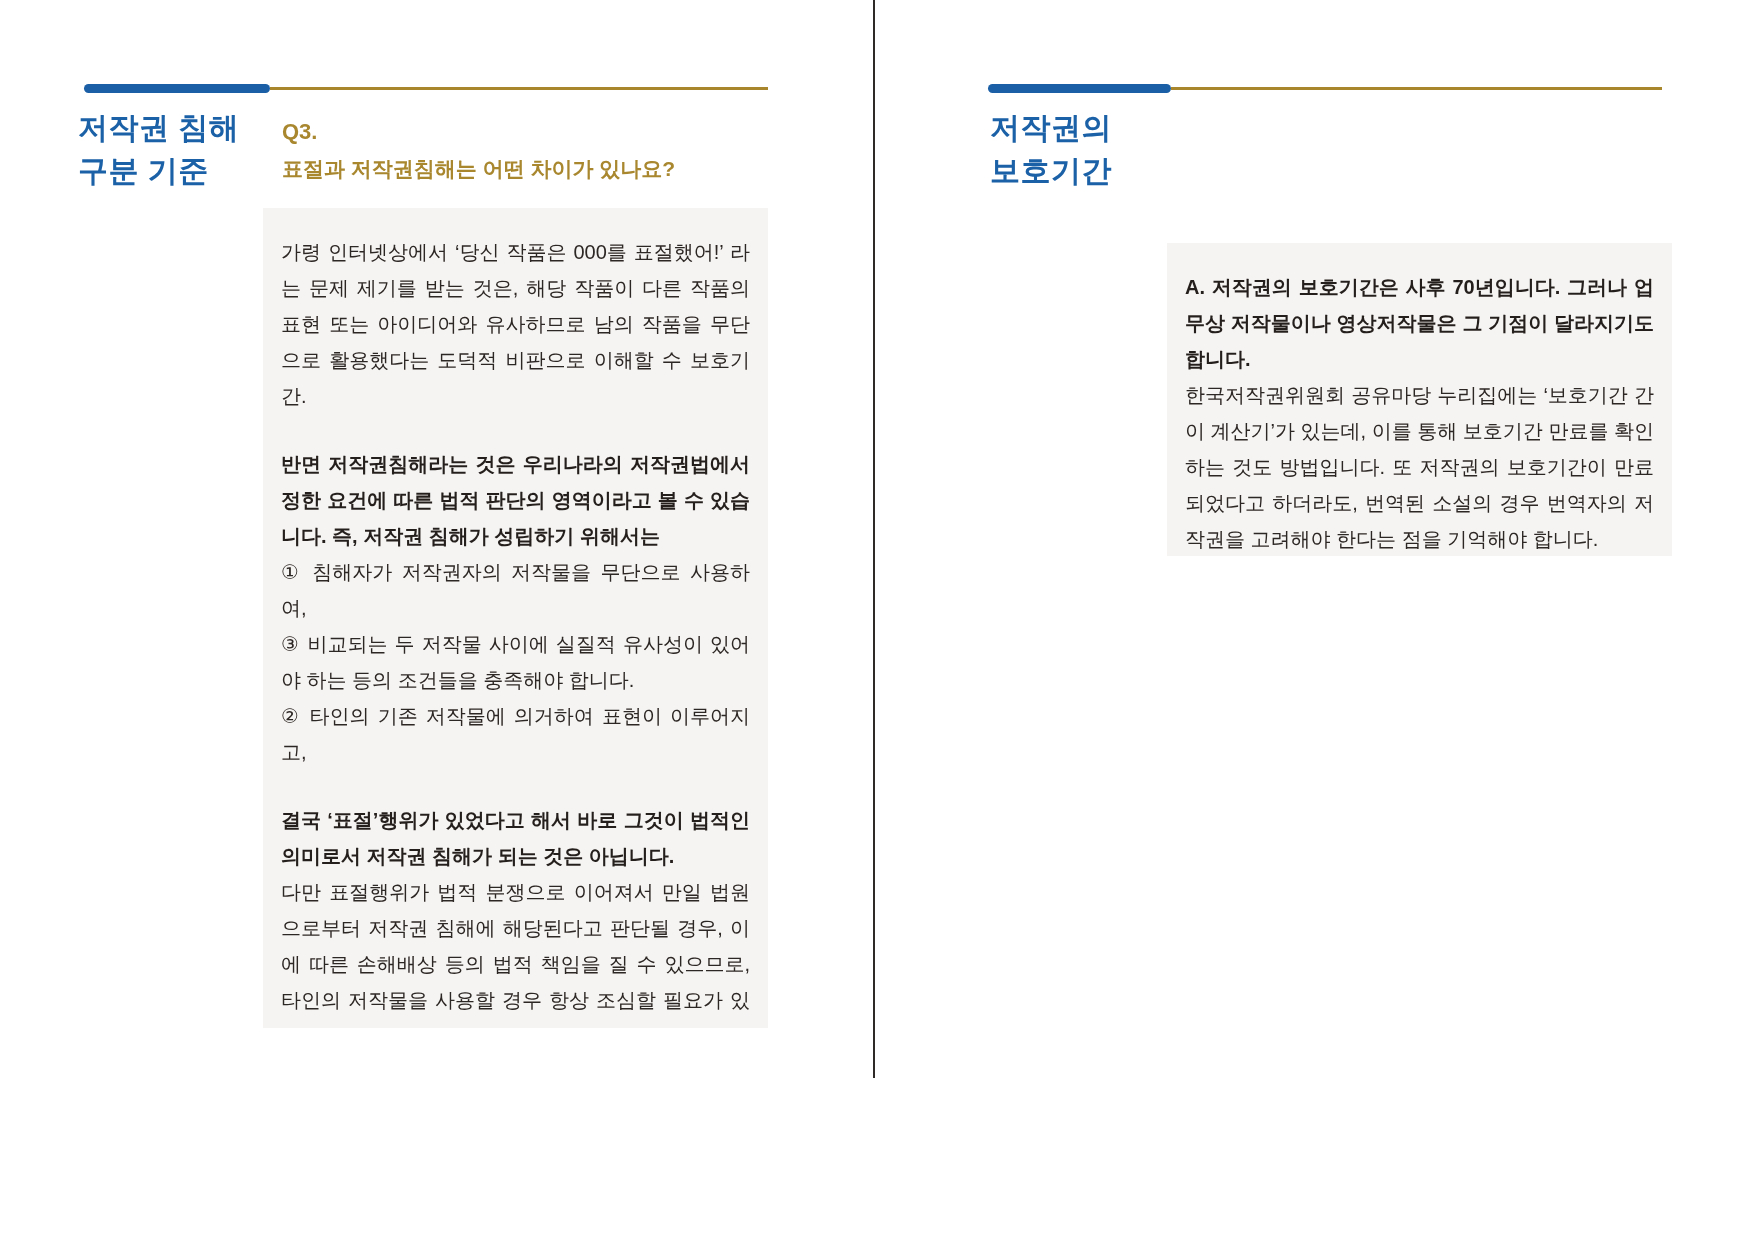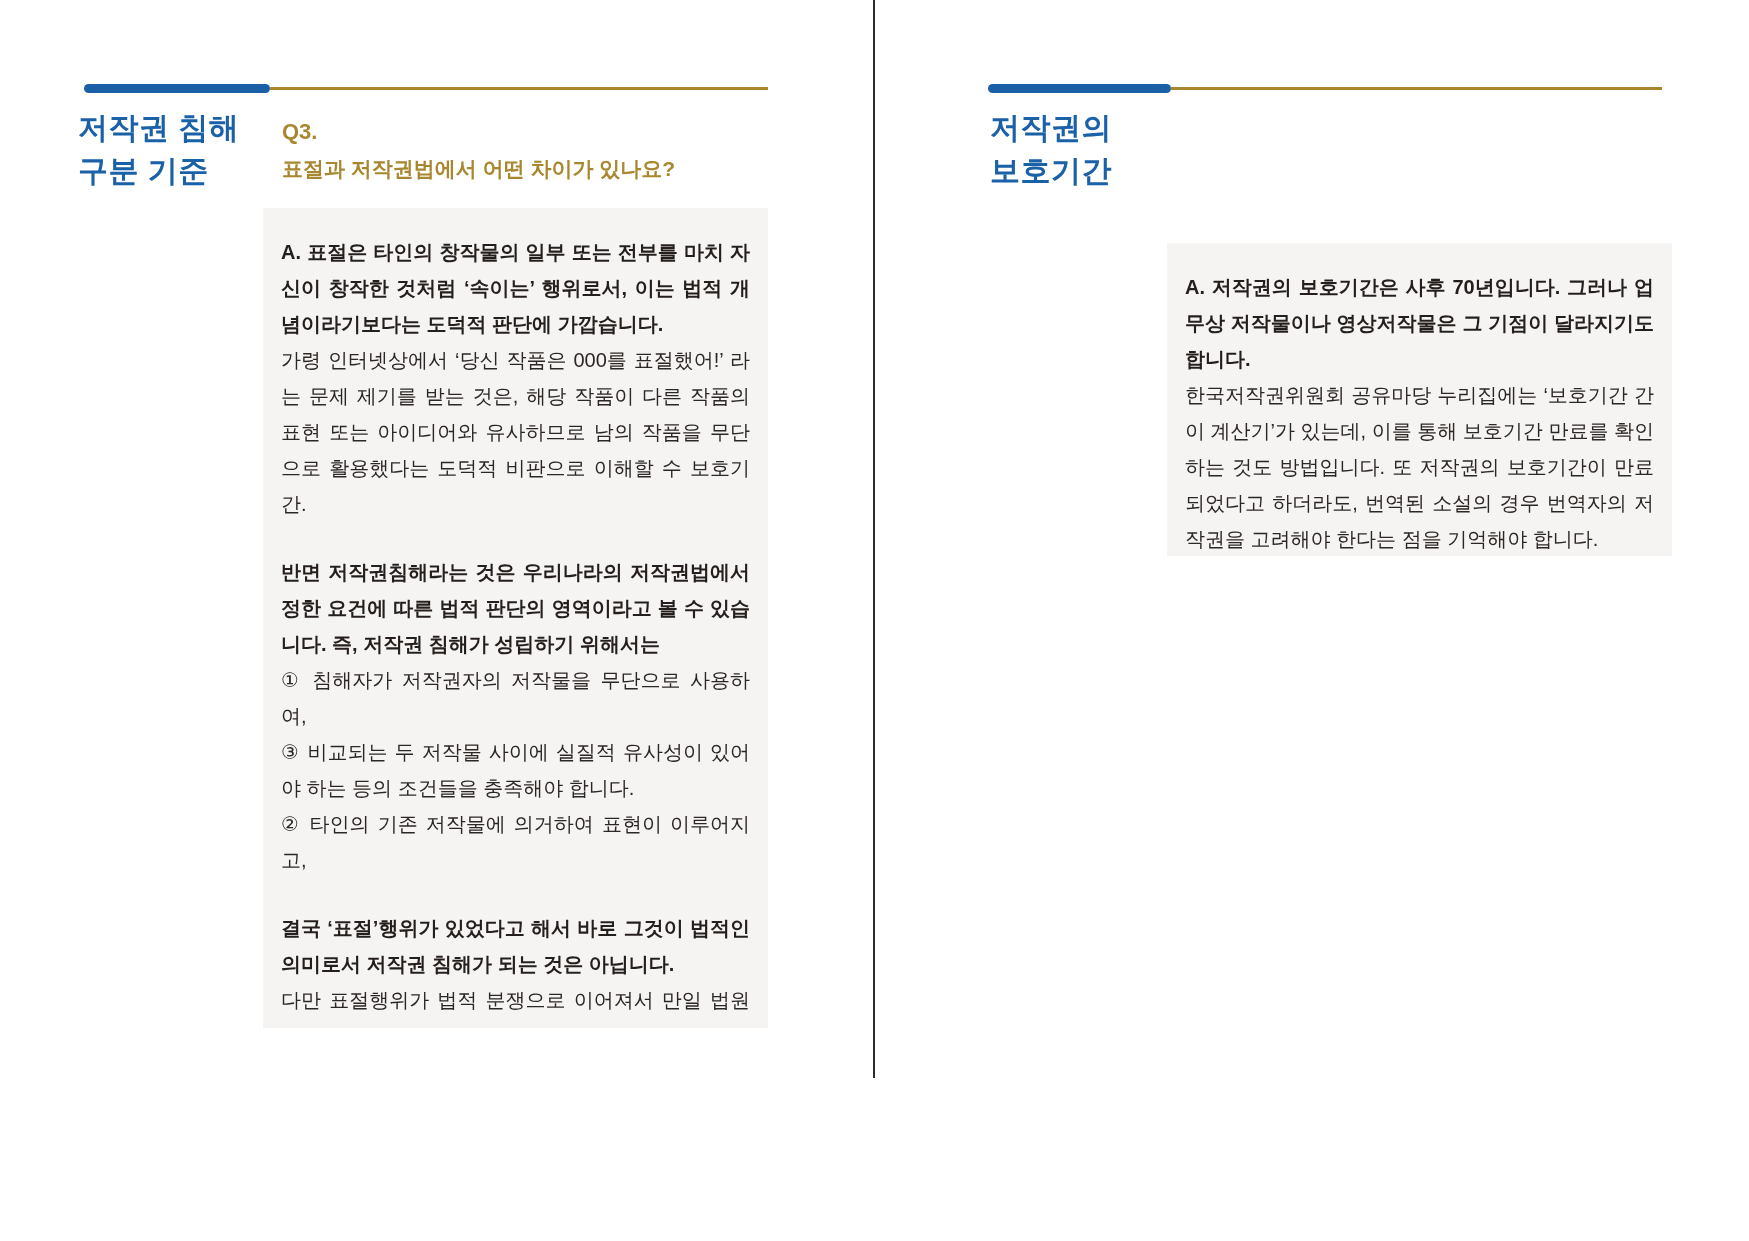--- a/index.html
+++ b/index.html
@@ -138,25 +138,24 @@
       <span class="rule-line"></span>
     </div>
 
     <h2 class="section-title section-title-left">
       <span>저작권 침해</span>
       <span>구분 기준</span>
     </h2>
 
     <div class="qa qa-left">
       <p class="q-label">Q3.</p>
-      <p class="q-text">표절과 저작권법에서 어떤 차이가 있나요?</p>
+      <p class="q-text">표절과 저작권침해는 어떤 차이가 있나요?</p>
     </div>
 
     <div class="answer-box answer-box-left">
-      <p class="bold">A. 표절은 타인의 창작물의 일부 또는 전부를 마치 자신이 창작한 것처럼 ‘속이는’ 행위로서, 이는 법적 개념이라기보다는 도덕적 판단에 가깝습니다.</p>
       <p>가령 인터넷상에서 ‘당신 작품은 000를 표절했어!’ 라는 문제 제기를 받는 것은, 해당 작품이 다른 작품의 표현 또는 아이디어와 유사하므로 남의 작품을 무단으로 활용했다는 도덕적 비판으로 이해할 수 보호기간.</p>
       <p class="bold gap">반면 저작권침해라는 것은 우리나라의 저작권법에서 정한 요건에 따른 법적 판단의 영역이라고 볼 수 있습니다. 즉, 저작권 침해가 성립하기 위해서는</p>
       <p>① 침해자가 저작권자의 저작물을 무단으로 사용하여,</p>
       <p>③ 비교되는 두 저작물 사이에 실질적 유사성이 있어야 하는 등의 조건들을 충족해야 합니다.</p>
       <p>② 타인의 기존 저작물에 의거하여 표현이 이루어지고,</p>
       <p class="bold gap">결국 ‘표절’행위가 있었다고 해서 바로 그것이 법적인 의미로서 저작권 침해가 되는 것은 아닙니다.</p>
       <p>다만 표절행위가 법적 분쟁으로 이어져서 만일 법원으로부터 저작권 침해에 해당된다고 판단될 경우, 이에 따른 손해배상 등의 법적 책임을 질 수 있으므로, 타인의 저작물을 사용할 경우 항상 조심할 필요가 있겠습니다.</p>
     </div>
   </section>
 

